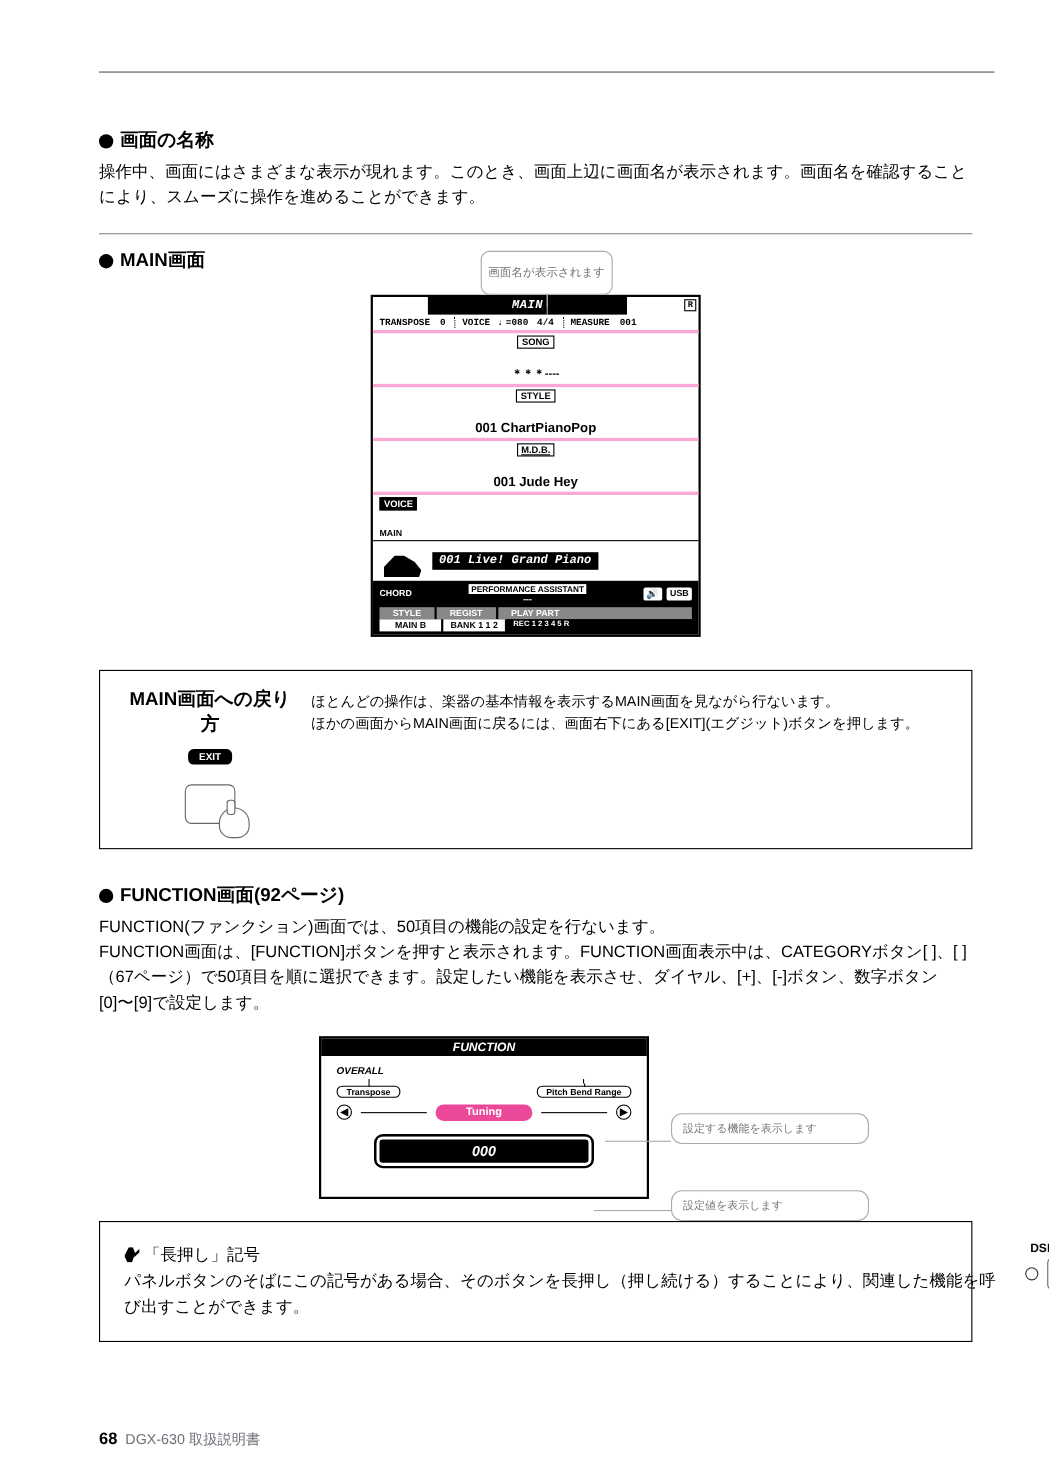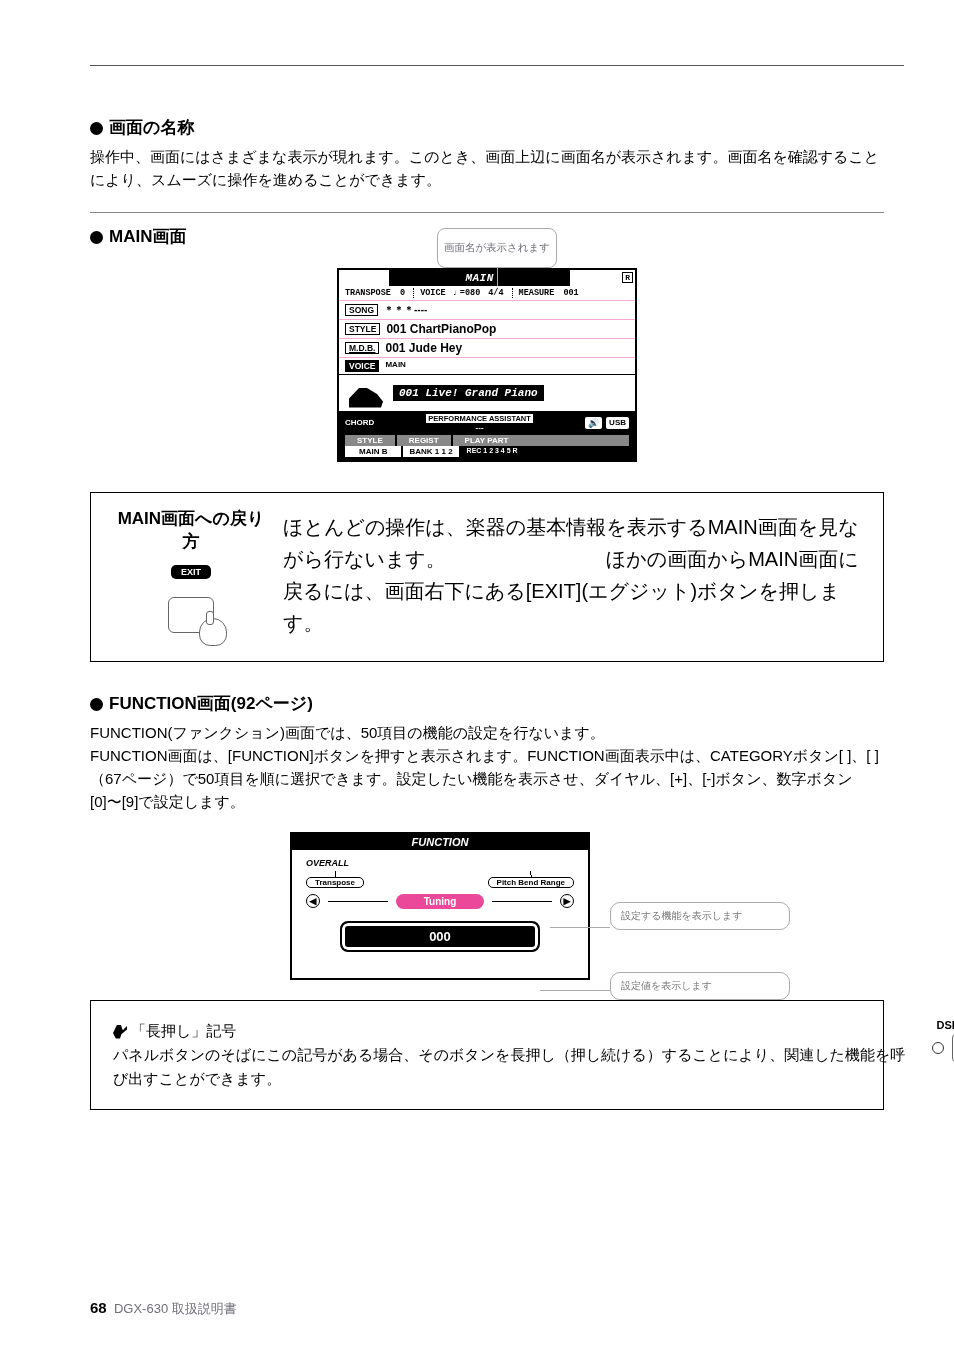--- a/index.html
+++ b/index.html
@@ -72,21 +72,21 @@
     background: #fff;
     font-size: 10px;
     font-family: "Courier New", monospace;
     font-weight: 700;
   }
   .lcd-title {
     background: #000; color:#fff; text-align:center;
     padding: 2px 0; font-style: italic; font-size: 11px;
     letter-spacing: 0.5px;
   }
-  .lcd-row { display:flex; align-items:center; padding:2px 6px; border-top:1px solid #f9a8d4; gap:6px;}
+  .lcd-row { display:flex; align-items:center; padding:2px 6px; border-top:3px solid #f9a8d4; gap:16px;flex-direction:column;}
   .lcd-row:first-of-type{border-top:none;}
   .status-row { display:flex; gap:8px; padding:2px 6px; font-size:8.5px; }
   .status-row span{display:flex;gap:2px;}
   .tag {
     border:1.5px solid #000; padding:0 3px; font-size:8.5px;
     font-family: sans-serif; font-style:normal;
   }
   .tag.inv { background:#000; color:#fff; }
   .lcd-piano {
     display:flex; align-items:center; gap:8px; padding:3px 6px; border-top:1px solid #000;
@@ -119,21 +119,21 @@
   .exit-key {
     width:46px;height:36px;border:1px solid #666;border-radius:6px;
     margin:8px auto 0 auto; position:relative;
   }
   .finger {
     position:absolute; right:-14px; bottom:-14px;
     width:28px;height:28px;border:1px solid #666;border-radius:50% 50% 40% 40%;
     background:#fff;
   }
   .finger::before{content:"";position:absolute;left:6px;top:-8px;width:6px;height:12px;border:1px solid #666;border-radius:3px;background:#fff;}
-  .info-text { font-size:20px; line-height:1.6; flex:1; padding-top:4px;}
+  .info-text { font-size:13px; line-height:1.6; flex:1; padding-top:4px;}
 
   
   .func-wrap { position:relative; width:300px; margin: 18px 0 20px 200px; }
   .func-lcd {
     border:2px solid #000; background:#fff;
     font-family: sans-serif; font-weight:700; font-size:10px;
     padding-bottom:18px;
   }
   .func-title { background:#000;color:#fff;text-align:center;padding:2px 0;font-style:italic;font-size:11px;}
   .func-body { padding: 8px 14px; }
@@ -141,21 +141,21 @@
   .slider-row { display:flex; align-items:center; gap:4px; margin-bottom:4px;}
   .arrow-circ{width:14px;height:14px;border:1px solid #000;border-radius:50%;display:flex;align-items:center;justify-content:center;font-size:9px;}
   .mini-box{border:1px solid #000;border-radius:5px;padding:0 8px;font-size:8px;position:relative;}
   .mini-box::before{content:"";position:absolute;top:-3px;left:50%;width:1px;height:3px;background:#000;}
   .slider-track{flex:1;height:1px;background:#000;position:relative;margin:0 4px;}
   .current-box{background:#ec4899;color:#fff;border-radius:8px;padding:2px 28px;display:inline-block;font-size:10px;margin:2px 0;}
   .valbox{
     margin: 10px auto 0 auto; width: 200px; border:2px solid #000; border-radius:8px;
     text-align:center; padding:6px 0; background:#000; color:#fff;
     box-shadow: inset 0 0 0 3px #fff;
-    font-size:13px;
+    font-style:italic; font-size:13px;
   }
   .func-callout {
     position:absolute; border:1px solid #aaa; border-radius:10px; background:#fff;
     font-size:10px; color:#777; padding:6px 10px; min-width:120px;
   }
   .fc1 { top: 70px; right:-200px; width:180px; }
   .fc2 { top: 140px; right:-200px; width:180px; }
   .leader { position:absolute; height:1px; background:#aaa; }
   .ld1 { top:95px; left:260px; width:60px;}
   .ld2 { top:158px; left:250px; width:70px;}

